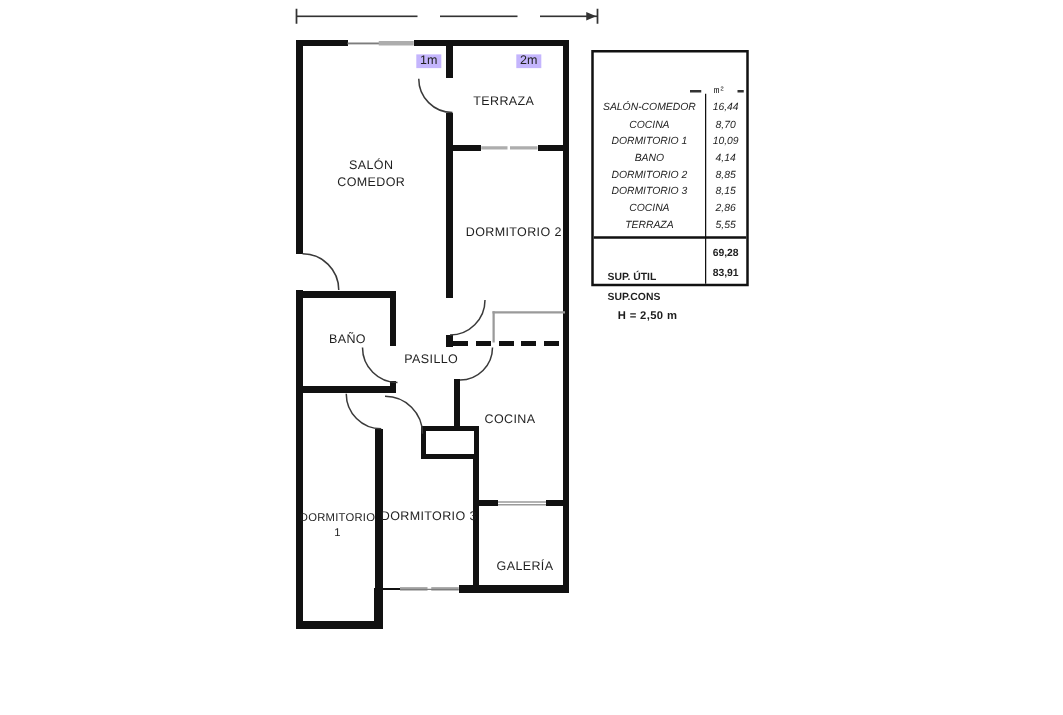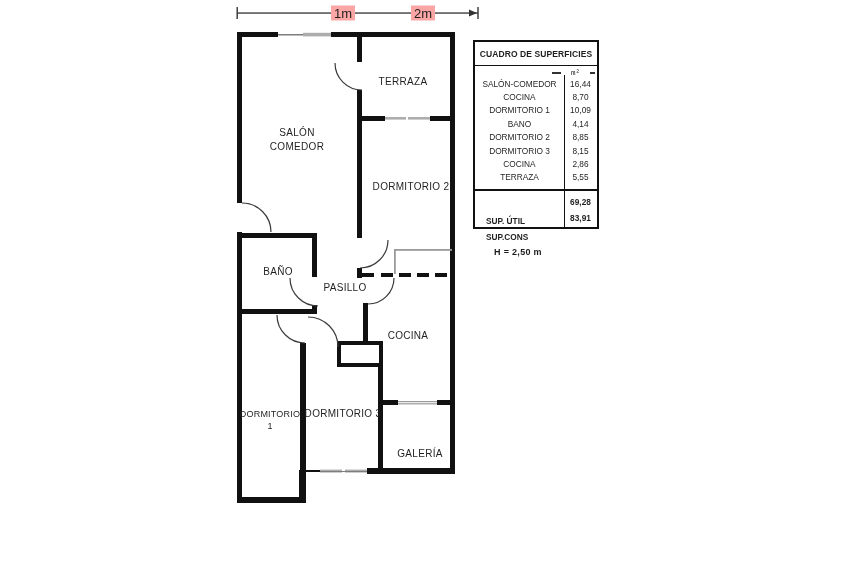--- a/index.html
+++ b/index.html
@@ -9,21 +9,21 @@
   }
   #plan-svg{position:absolute;left:0;top:0;}
   .room-label{
     position:absolute;transform:translate(-50%,-50%);
     font-size:10px;font-weight:500;letter-spacing:.3px;color:#1f1f1f;
     text-align:center;white-space:nowrap;line-height:14px;
   }
   .room-label.small{font-size:9px;letter-spacing:.2px;}
   .scale-label{
     position:absolute;transform:translate(-50%,-50%);
-    font-size:13px;color:#222;background:#fca5a5;padding:0 3px;white-space:nowrap;
+    font-size:10px;color:#222;background:#c4b5fd;padding:0 3px;white-space:nowrap;margin-top:36px;
   }
   .height-note{
     position:absolute;transform:translate(-50%,-50%);
     font-size:9px;font-weight:700;letter-spacing:.3px;color:#1c1c1c;white-space:nowrap;
   }
   
   #surface-table{
     position:absolute;left:473px;top:40px;width:126px;height:189px;
     border:2px solid #111;box-sizing:border-box;background:#fff;
   }
@@ -34,21 +34,21 @@
     border-bottom:1.5px solid #111;box-sizing:border-box;white-space:nowrap;
   }
   #surface-table .t-unit{
     position:absolute;top:26px;right:2px;height:10px;
     display:flex;align-items:center;gap:10px;font-size:7.5px;color:#1c1c1c;font-family:Liberation Mono, monospace;
   }
   #surface-table .t-unit .dash{height:1.2px;background:#333;}
   #surface-table .t-unit .d1{width:9px;}
   #surface-table .t-unit .d2{width:5px;}
   #surface-table .t-rows{position:absolute;left:0;right:0;top:35px;}
-  #surface-table .t-row{display:flex;height:13.4px;align-items:center;}
+  #surface-table .t-row{display:flex;height:13.4px;align-items:flex-end;font-style:italic;}
   #surface-table .t-row .name{flex:0 0 89px;text-align:center;font-size:8.3px;white-space:nowrap;}
   #surface-table .t-row .val{flex:1;text-align:center;font-size:8.3px;white-space:nowrap;}
   #surface-table .t-vline{position:absolute;left:89px;top:33px;bottom:0;width:1.3px;background:#111;}
   #surface-table .t-hline{position:absolute;left:0;right:0;top:147px;height:1.5px;background:#111;}
   #surface-table .t-totals{position:absolute;left:0;right:0;top:151px;bottom:0;
     display:flex;flex-direction:column;justify-content:center;gap:2px;}
   #surface-table .t-trow{display:flex;height:14px;align-items:center;font-weight:700;}
   #surface-table .t-trow .name{flex:0 0 89px;box-sizing:border-box;padding-left:11px;font-size:8.3px;text-align:left;white-space:nowrap;margin-top:37px;}
   #surface-table .t-trow .val{flex:1;text-align:center;font-size:8.3px;white-space:nowrap;}
 </style>
@@ -152,21 +152,20 @@
   <div class="room-label" style="left:345px;top:288px;">PASILLO</div>
   <div class="room-label" style="left:408px;top:336px;">COCINA</div>
   <div class="room-label small" style="left:270px;top:420px;line-height:12px;">
     <span style="display:block">DORMITORIO</span>
     <span style="display:block">1</span>
   </div>
   <div class="room-label" style="left:343px;top:414px;">DORMITORIO 3</div>
   <div class="room-label" style="left:420px;top:454px;">GALERÍA</div>
 
   <div id="surface-table">
-    <div class="t-title">CUADRO DE SUPERFICIES</div>
     <div class="t-unit">
       <span class="dash d1"></span>
       <span>m²</span>
       <span class="dash d2"></span>
     </div>
     <div class="t-vline"></div>
     <div class="t-hline"></div>
     <div class="t-rows">
       <div class="t-row">
         <span class="name">SALÓN-COMEDOR</span>

